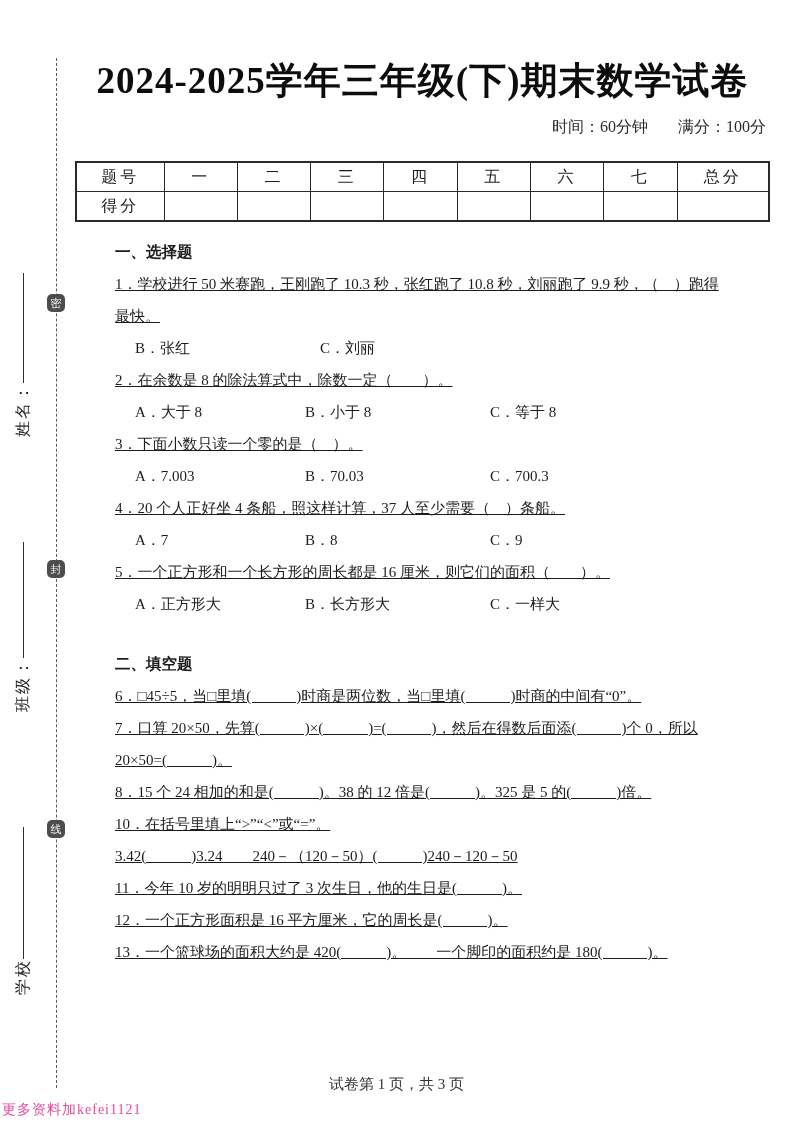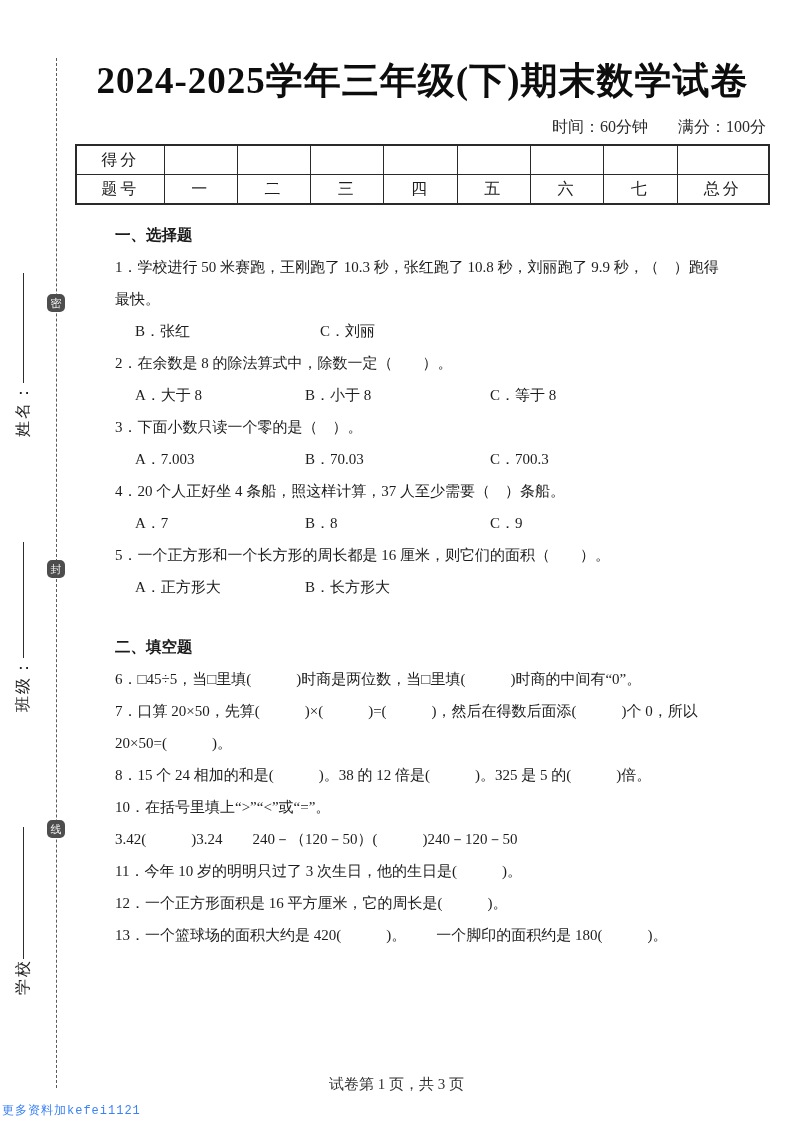--- a/index.html
+++ b/index.html
@@ -33,47 +33,47 @@
   .side-field.f0{left:33px;top:417px;width:164px;}
   .side-field.f1{left:33px;top:692px;width:170px;}
   .side-field.f2{left:33px;top:975px;width:168px;}
   
   .content{position:absolute;left:75px;top:46px;width:695px;}
   .title{
     margin:10px 0 8px 0;text-align:center;
     font-size:37px;font-weight:bold;letter-spacing:1px;color:#0d0d0d;
   }
   .meta{height:26px;line-height:26px;text-align:right;font-size:16px;
-    padding-right:4px;margin-bottom:4px;color:#2b2b2b;}
+    padding-right:4px;margin-bottom:21px;color:#2b2b2b;}
   .meta .gap{display:inline-block;width:30px;}
   table.score{width:100%;border-collapse:collapse;border:2px solid #2a2a2a;table-layout:fixed;}
   table.score td,table.score th{
     border:1px solid #2a2a2a;height:28px;text-align:center;
     font-size:16px;font-weight:normal;letter-spacing:3px;padding:0;
   }
   table.score col.c-first{width:88px;}
   table.score col.c-last{width:92px;}
   .body-text{padding-left:40px;font-size:15px;}
   .section-heading{font-weight:bold;font-size:15.5px;line-height:32px;margin:0;}
   .sec1{margin-top:14px;}
   .sec2{margin-top:28px;}
-  .qline{margin:0;line-height:32px;white-space:pre-wrap;}
+  .qline{margin:0;line-height:32px;white-space:pre-wrap;text-decoration:underline;}
   .options{display:flex;padding-left:20px;line-height:32px;}
   .opt1{width:170px;}
   .opt2{width:185px;}
   .opt3{flex:1;}
   
   .footer{
     position:absolute;left:0;right:0;bottom:28px;text-align:center;
     font-size:15px;color:#333;
   }
   .watermark{
     position:absolute;left:2px;bottom:3px;
-    font-size:12px;color:#3b82f6;letter-spacing:1px;
-    font-family:Liberation Mono, monospace;
+    font-size:14px;color:#ec4899;letter-spacing:1px;
+    font-family:Liberation Serif, serif;
   }
 </style>
 </head>
 <body>
 
 <div class="paper">
 
   <div class="seal-dash-line"></div>
   <div class="seal s0">密</div>
   <div class="seal s1">封</div>
@@ -107,41 +107,41 @@
           <col>
           <col>
           <col>
           <col>
           <col>
           <col>
           <col class="c-last">
       </colgroup>
       <tbody>
           <tr>
-        <td>得分</td>
-        <td></td>
-        <td></td>
-        <td></td>
-        <td></td>
-        <td></td>
-        <td></td>
-        <td></td>
-        <td></td>
-      </tr>
-      <tr>
         <th>题号</th>
         <th>一</th>
         <th>二</th>
         <th>三</th>
         <th>四</th>
         <th>五</th>
         <th>六</th>
         <th>七</th>
         <th>总分</th>
       </tr>
+      <tr>
+        <td>得分</td>
+        <td></td>
+        <td></td>
+        <td></td>
+        <td></td>
+        <td></td>
+        <td></td>
+        <td></td>
+        <td></td>
+      </tr>
     </tbody>
       </table>
 
     <div class="body-text">
 
       <p class="section-heading sec1">一、选择题</p>
 
       <div>
         <p class="qline">1．学校进行 50 米赛跑，王刚跑了 10.3 秒，张红跑了 10.8 秒，刘丽跑了 9.9 秒，（　）跑得</p>
         <p class="qline">最快。</p>
@@ -176,20 +176,21 @@
           <span class="opt2">B．8</span>
           <span class="opt3">C．9</span>
         </div>
       </div>
 
       <div>
         <p class="qline">5．一个正方形和一个长方形的周长都是 16 厘米，则它们的面积（　　）。</p>
         <div class="options">
           <span class="opt1">A．正方形大</span>
           <span class="opt2">B．长方形大</span>
+          <span class="opt3">C．一样大</span>
         </div>
       </div>
 
       <p class="section-heading sec2">二、填空题</p>
 
       <div>
         <p class="qline">6．□45÷5，当□里填(　　　)时商是两位数，当□里填(　　　)时商的中间有“0”。</p>
       </div>
       <div>
         <p class="qline">7．口算 20×50，先算(　　　)×(　　　)=(　　　)，然后在得数后面添(　　　)个 0，所以</p>

